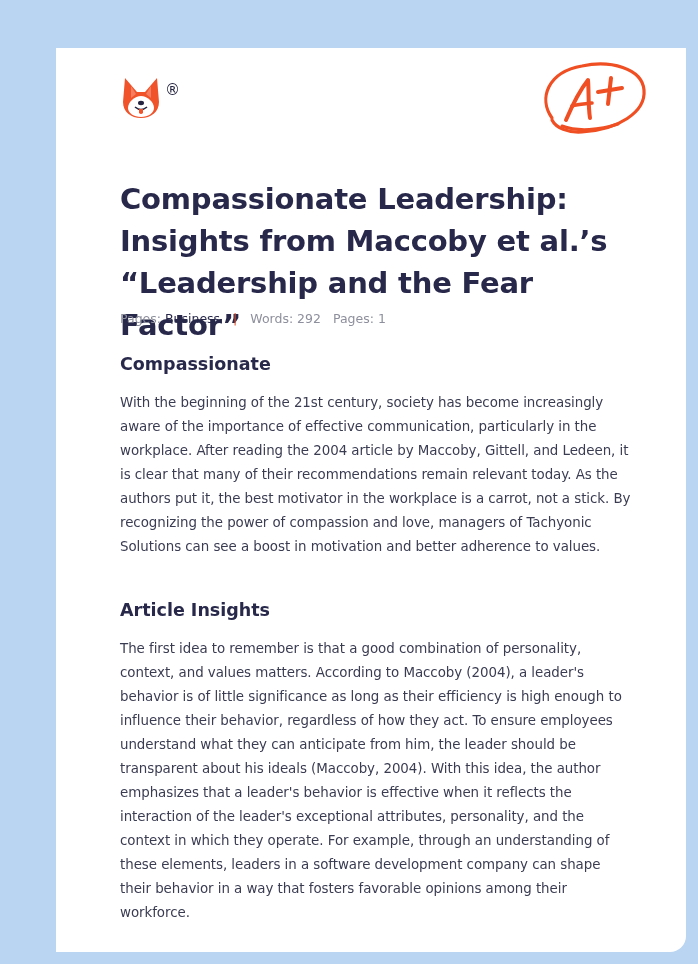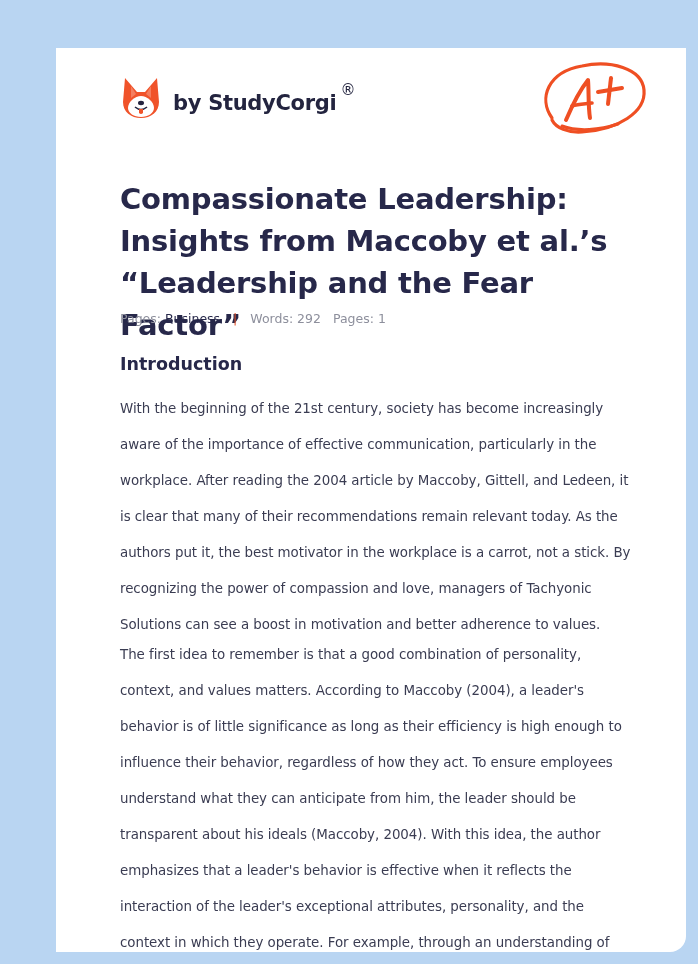--- a/index.html
+++ b/index.html
@@ -60,41 +60,40 @@
     .meta .gap { margin-left: 8px; }
     .h2 {
       position: absolute; left: 64px;
       font-family: "DejaVu Sans", sans-serif;
       font-weight: bold; font-size: 17.5px;
       color: #27284a; margin: 0;
     }
     .para {
       position: absolute; left: 64px; width: 514px;
       font-family: "DejaVu Sans", sans-serif;
-      font-size: 13.4px; line-height: 36px;
+      font-size: 13.4px; line-height: 24px;
       color: #3a3c52; margin: 0;
       letter-spacing: -0.05px;
     }
   </style>
 </head>
 <body>
 
 <div class="card">
 
   <div class="logo">
     <svg width="40" height="44" viewBox="0 0 40 44">
       <path d="M4 2 L16 16 L24 16 L36 2 L38 26 C38 36 30 42 20 42 C10 42 2 36 2 26 Z" fill="#f0532a"></path>
       <path d="M10 10 L15 18 L10 22 Z" fill="#ffffff" opacity="0.25"></path>
       <path d="M30 10 L25 18 L30 22 Z" fill="#ffffff" opacity="0.25"></path>
       <path d="M20 20 C26 20 33 26 33 32 C33 37 27 41 20 41 C13 41 7 37 7 32 C7 26 14 20 20 20 Z" fill="#ffffff"></path>
       <ellipse cx="20" cy="27" rx="3" ry="2.2" fill="#23243f"></ellipse>
       <path d="M14 31 Q20 36 26 31" stroke="#23243f" stroke-width="1.6" fill="none"></path>
       <path d="M18 33 L22 33 L22 37 Q20 39 18 37 Z" fill="#f0532a"></path>
     </svg>
-    <span class="brand">by StudyCorgi</span>
     <span class="reg">®</span>
   </div>
 
   <div class="grade">
     <svg width="110" height="82" viewBox="0 0 110 82">
       <path d="M14 60 C0 40 10 14 44 8 C72 2 104 10 106 32 C108 54 80 72 44 74 C30 75 18 70 14 62" stroke="#ef4f23" stroke-width="3.2" fill="none" stroke-linecap="round"></path>
       <path d="M24 68 C40 74 62 72 80 66" stroke="#ef4f23" stroke-width="3" fill="none" stroke-linecap="round"></path>
       <path d="M28 62 C34 48 42 32 50 22 C51 34 50 48 52 60" stroke="#ef4f23" stroke-width="4" fill="none" stroke-linecap="round" stroke-linejoin="round"></path>
       <path d="M34 48 C40 46 46 46 54 45" stroke="#ef4f23" stroke-width="3.6" fill="none" stroke-linecap="round"></path>
       <path d="M60 34 L84 30" stroke="#ef4f23" stroke-width="4" stroke-linecap="round"></path>
@@ -105,18 +104,19 @@
   <h1 class="title">Compassionate Leadership: Insights from Maccoby et al.’s “Leadership and the Fear Factor”</h1>
 
   <div class="meta">
     <span>Pages:</span>
     <span class="topic-val">Business</span>
     <span class="sep">|</span>
     <span>Words: 292</span>
     <span class="gap">Pages: 1</span>
   </div>
 
-  <h2 class="h2" style="top:306px;">Introduction</h2>
+  <h2 class="h2" style="top:306px;">Compassionate</h2>
   <p class="para" style="top:343px;">With the beginning of the 21st century, society has become increasingly aware of the importance of effective communication, particularly in the workplace. After reading the 2004 article by Maccoby, Gittell, and Ledeen, it is clear that many of their recommendations remain relevant today. As the authors put it, the best motivator in the workplace is a carrot, not a stick. By recognizing the power of compassion and love, managers of Tachyonic Solutions can see a boost in motivation and better adherence to values.</p>
 
+  <h2 class="h2" style="top:552px;">Article Insights</h2>
   <p class="para" style="top:589px;">The first idea to remember is that a good combination of personality, context, and values matters. According to Maccoby (2004), a leader's behavior is of little significance as long as their efficiency is high enough to influence their behavior, regardless of how they act. To ensure employees understand what they can anticipate from him, the leader should be transparent about his ideals (Maccoby, 2004). With this idea, the author emphasizes that a leader's behavior is effective when it reflects the interaction of the leader's exceptional attributes, personality, and the context in which they operate. For example, through an understanding of these elements, leaders in a software development company can shape their behavior in a way that fosters favorable opinions among their workforce.</p>
 
 </div>
 
 </body></html>

